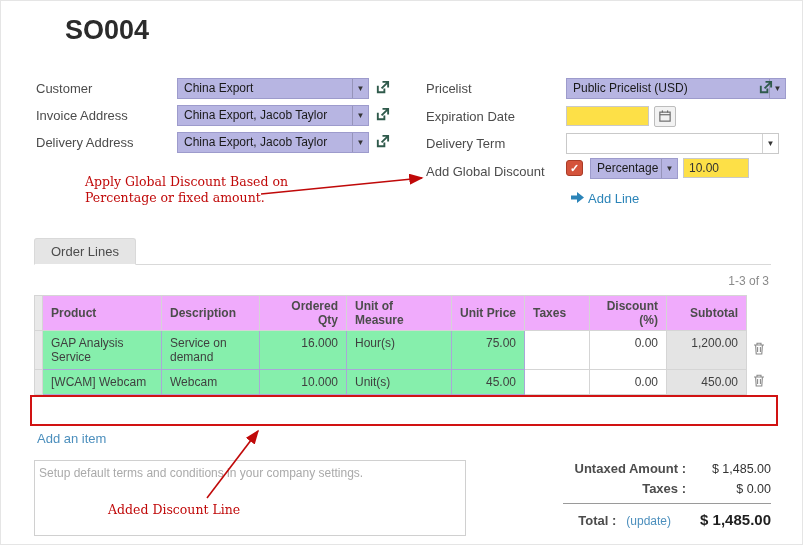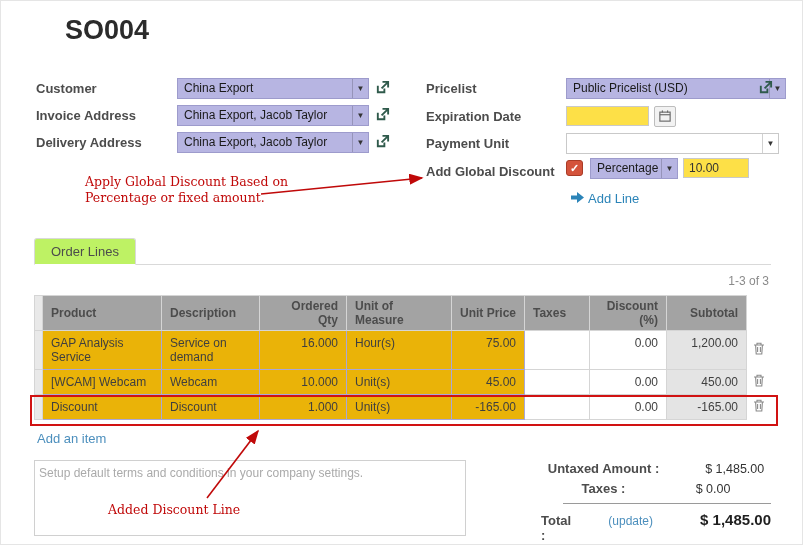--- a/index.html
+++ b/index.html
@@ -4,21 +4,21 @@
 <style>
   * { margin:0; padding:0; box-sizing:border-box; }
   body { background:#fff; }
   .page {
     position:relative; width:803px; height:545px; background:#fff; overflow:hidden;
     font-family:"Liberation Sans", sans-serif; font-size:13px; color:#4c4c4c;
     border:1px solid #e5e5e5;
   }
   .so-title { position:absolute; left:34px; top:14px; font-size:27px; font-weight:bold; color:#2b2b2b;margin-left:30px; }
 
-  .flabel { position:absolute; font-weight:bold; font-size:13px; color:#4c4c4c; white-space:nowrap; }
+  .flabel { position:absolute; font-weight:normal; font-size:13px; color:#4c4c4c; white-space:nowrap; }
 
   
   .osel { position:absolute; height:21px; background:#b7b5e2; border:1px solid #9d9bcc;
           font-size:12px; color:#1a1a1a; line-height:19px; padding:0 8px 0 6px;
           white-space:nowrap; overflow:hidden; cursor:pointer; }
   .osel .arr { position:absolute; right:0; top:0; width:16px; height:100%;
                border-left:1px solid rgba(0,0,0,.18); text-align:center; font-size:8px;
                line-height:19px; color:#333; }
   .osel.white { background:#fff; border-color:#c9c9c9; }
   .oinput { position:absolute; height:20px; border:1px solid #c9c9c9; background:#fde047;
@@ -35,52 +35,52 @@
 
   .addline { position:absolute; left:570px; top:190px; display:flex; align-items:center; gap:4px;
              color:#2b84b8; font-size:13px; cursor:pointer; }
 
   .annotation { position:absolute; color:#c00909; font-family:"DejaVu Serif", serif;
                 font-size:12.5px; line-height:16px; z-index:40; }
 
   
   .tabstrip { position:absolute; left:33px; top:237px; width:737px; height:27px;
               border-bottom:1px solid #d9d9d9; display:flex; align-items:flex-end; }
-  .tab-active { background:#bef264; border:1px solid #d9d9d9; border-bottom:1px solid #fff;
+  .tab-active { background:#e5e5e5; border:1px solid #d9d9d9; border-bottom:1px solid #fff;
                 margin-bottom:-1px; height:27px; line-height:26px; padding:0 16px;
                 border-radius:3px 3px 0 0; color:#4c4c4c; cursor:pointer; }
   .tab-inactive { padding:0 20px; line-height:26px; color:#4c8fbd; cursor:pointer; }
 
   .pager { position:absolute; right:33px; top:273px; font-size:12px; color:#8a8a8a; }
 
   
   table.olist { position:absolute; left:33px; top:294px; width:737px; border-collapse:collapse;
                 table-layout:fixed; font-size:12px; color:#3f3f3f; }
-  .olist th { background:#a3a3a3; border:1px solid #d5d5d5; font-weight:bold; color:#4c4c4c;
+  .olist th { background:#f0abfc; border:1px solid #d5d5d5; font-weight:bold; color:#4c4c4c;
               height:35px; padding:0 8px; text-align:left; vertical-align:middle; }
   .olist th.r, .olist td.r { text-align:right; }
   .olist td { border:1px solid #d5d5d5; padding:5px 8px; vertical-align:top; background:#fff; }
-  .olist td.hl { background:#eab308; border-color:#a9a7d8; }
+  .olist td.hl { background:#86efac; border-color:#a9a7d8; }
   .olist td.sub { background:#e4e4e4; }
   .olist th.handle, .olist td.handle { padding:0; background:#e9e9e9; }
   .olist th.trashcol, .olist td.trash { border:none; background:#fff; padding:3px 2px; text-align:center; }
   .olist td.trash { vertical-align:middle; cursor:pointer; }
 
   .redbox { position:absolute; left:29px; top:394px; width:748px; height:31px;
             border:2px solid #d11212; z-index:30; pointer-events:none; }
 
   .additem { position:absolute; left:36px; top:430px; color:#4c8fbd; font-size:13px; cursor:pointer; }
 
   textarea.terms { position:absolute; left:33px; top:459px; width:432px; height:76px;
                    border:1px solid #d0d0d0; resize:none; font-family:"Liberation Sans",sans-serif;
                    font-size:12px; padding:5px 4px; color:#555; }
   textarea.terms::placeholder { color:#aaa; }
 
   .totals { position:absolute; left:540px; top:460px; width:230px; }
-  .trow { display:flex; justify-content:center; align-items:baseline; margin-bottom:5px;gap:20px; }
+  .trow { display:flex; justify-content:flex-end; align-items:baseline; margin-bottom:5px; }
   .trow .lbl { font-weight:bold; color:#4c4c4c; font-size:13px; }
   .trow .val { width:85px; text-align:right; font-size:12.5px; color:#333; }
   .tsep { border-top:1px solid #9a9a9a; margin:7px 0 7px 22px; }
   .trow.total .lbl { font-size:13px; }
   .trow.total .upd { color:#4c8fbd; font-size:12px; margin-left:10px; cursor:pointer; }
   .trow.total .val { width:100px; font-weight:bold; font-size:15px; color:#1f1f1f; }
 
   svg.overlay { position:absolute; left:0; top:0; z-index:45; pointer-events:none; }
 </style>
 </head>
@@ -122,21 +122,21 @@
   </div>
   <span class="extlink" style="left:374px;top:133px;">
     <svg width="15" height="15" viewBox="0 0 16 16">
         <path d="M3 6v7h7V9" fill="none" stroke="#2f5a4b" stroke-width="2"></path>
         <path d="M7 9l6-6M8 2h6v6" stroke="#2f5a4b" stroke-width="2" fill="none"></path>
       </svg>
   </span>
 
   <div class="flabel" style="left:425px;top:80px;">Pricelist</div>
   <div class="flabel" style="left:425px;top:108px;">Expiration Date</div>
-  <div class="flabel" style="left:425px;top:135px;">Payment Unit</div>
+  <div class="flabel" style="left:425px;top:135px;">Delivery Term</div>
   <div class="flabel" style="left:425px;top:163px;">Add Global Discount</div>
 
   <div class="osel" style="left:565px;top:77px;width:220px;">
     <span>Public Pricelist (USD)</span>
     <span class="arr">▼</span>
   </div>
   <span class="extlink" style="left:757px;top:79px;">
     <svg width="15" height="15" viewBox="0 0 16 16">
         <path d="M3 6v7h7V9" fill="none" stroke="#2f5a4b" stroke-width="2"></path>
         <path d="M7 9l6-6M8 2h6v6" stroke="#2f5a4b" stroke-width="2" fill="none"></path>
@@ -236,36 +236,20 @@
         <td class="hl r">45.00</td>
         <td></td>
         <td class="r">0.00</td>
         <td class="sub r">450.00</td>
         <td class="trash">
           <svg width="12" height="13" viewBox="0 0 12 13">
               <path d="M1 3h10M4 3V1.2h4V3M2.6 3l.6 9h5.6l.6-9M4.6 5v5M7.4 5v5" stroke="#8a8a8a" stroke-width="1.1" fill="none"></path>
             </svg>
         </td>
       </tr>
-      <tr>
-        <td class="handle"></td>
-        <td class="hl">Discount</td>
-        <td class="hl">Discount</td>
-        <td class="hl r">1.000</td>
-        <td class="hl">Unit(s)</td>
-        <td class="hl r">-165.00</td>
-        <td></td>
-        <td class="r">0.00</td>
-        <td class="sub r">-165.00</td>
-        <td class="trash">
-          <svg width="12" height="13" viewBox="0 0 12 13">
-              <path d="M1 3h10M4 3V1.2h4V3M2.6 3l.6 9h5.6l.6-9M4.6 5v5M7.4 5v5" stroke="#8a8a8a" stroke-width="1.1" fill="none"></path>
-            </svg>
-        </td>
-      </tr>
     </tbody>
   </table>
 
   <div class="redbox"></div>
 
   <div class="additem">Add an item</div>
 
   <textarea class="terms" placeholder="Setup default terms and conditions in your company settings." style=""></textarea>
 
   <div class="totals">

